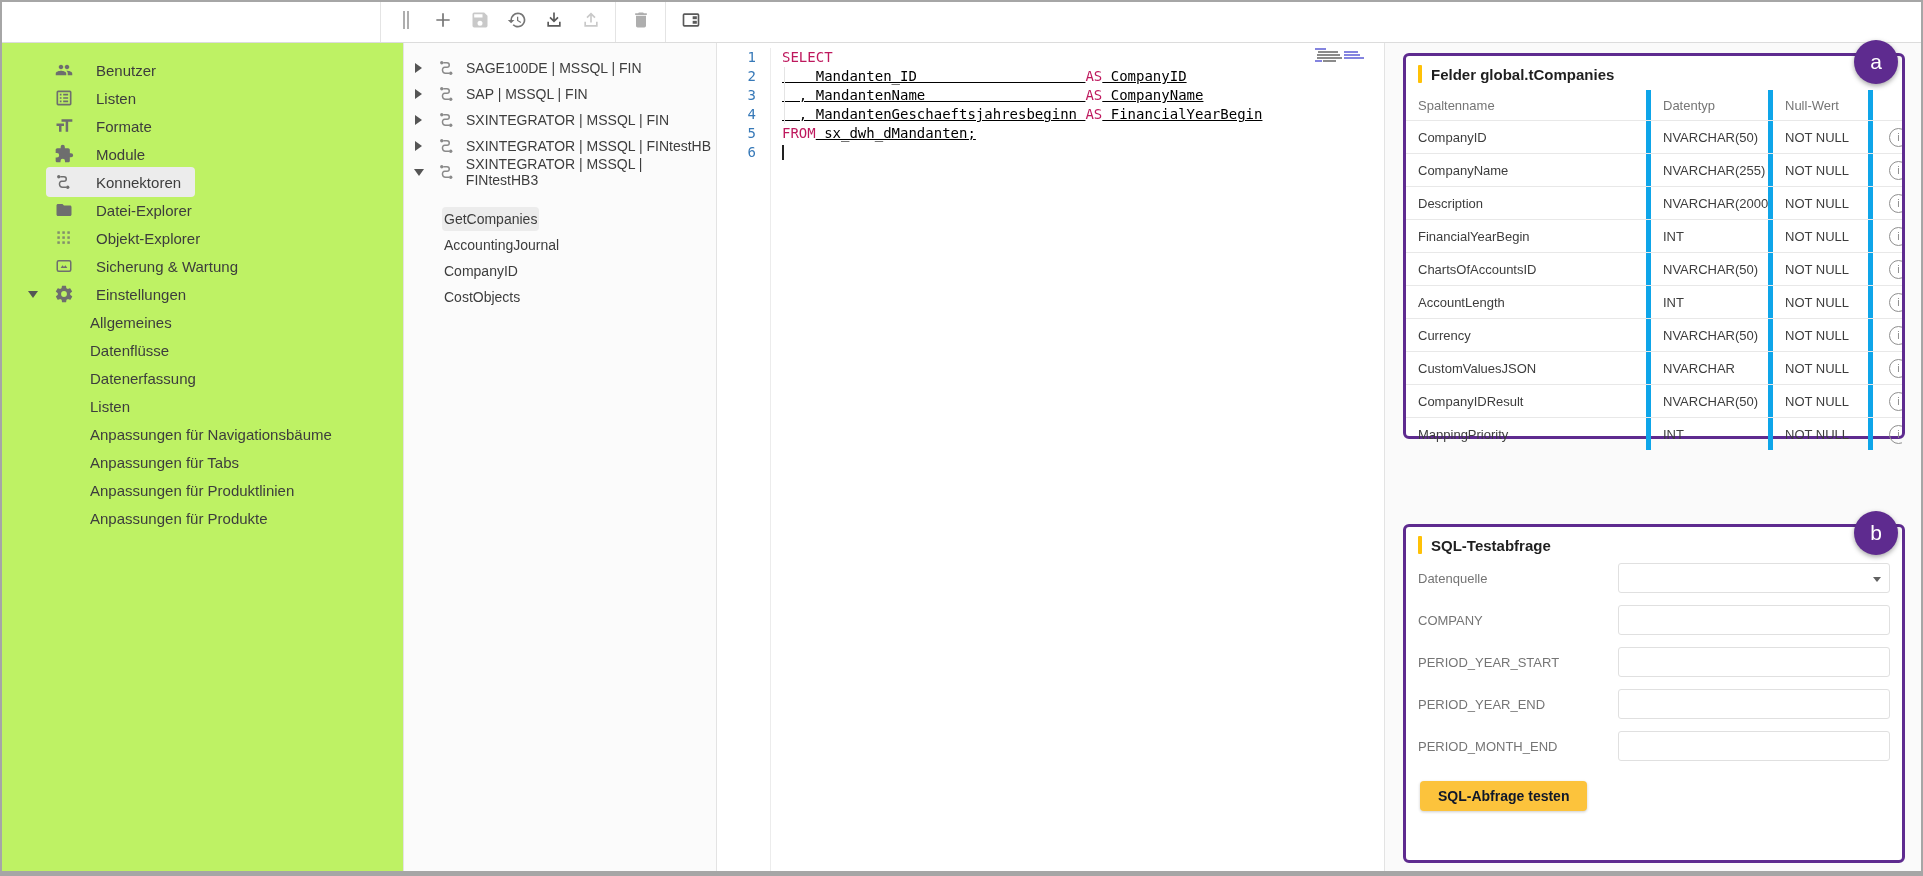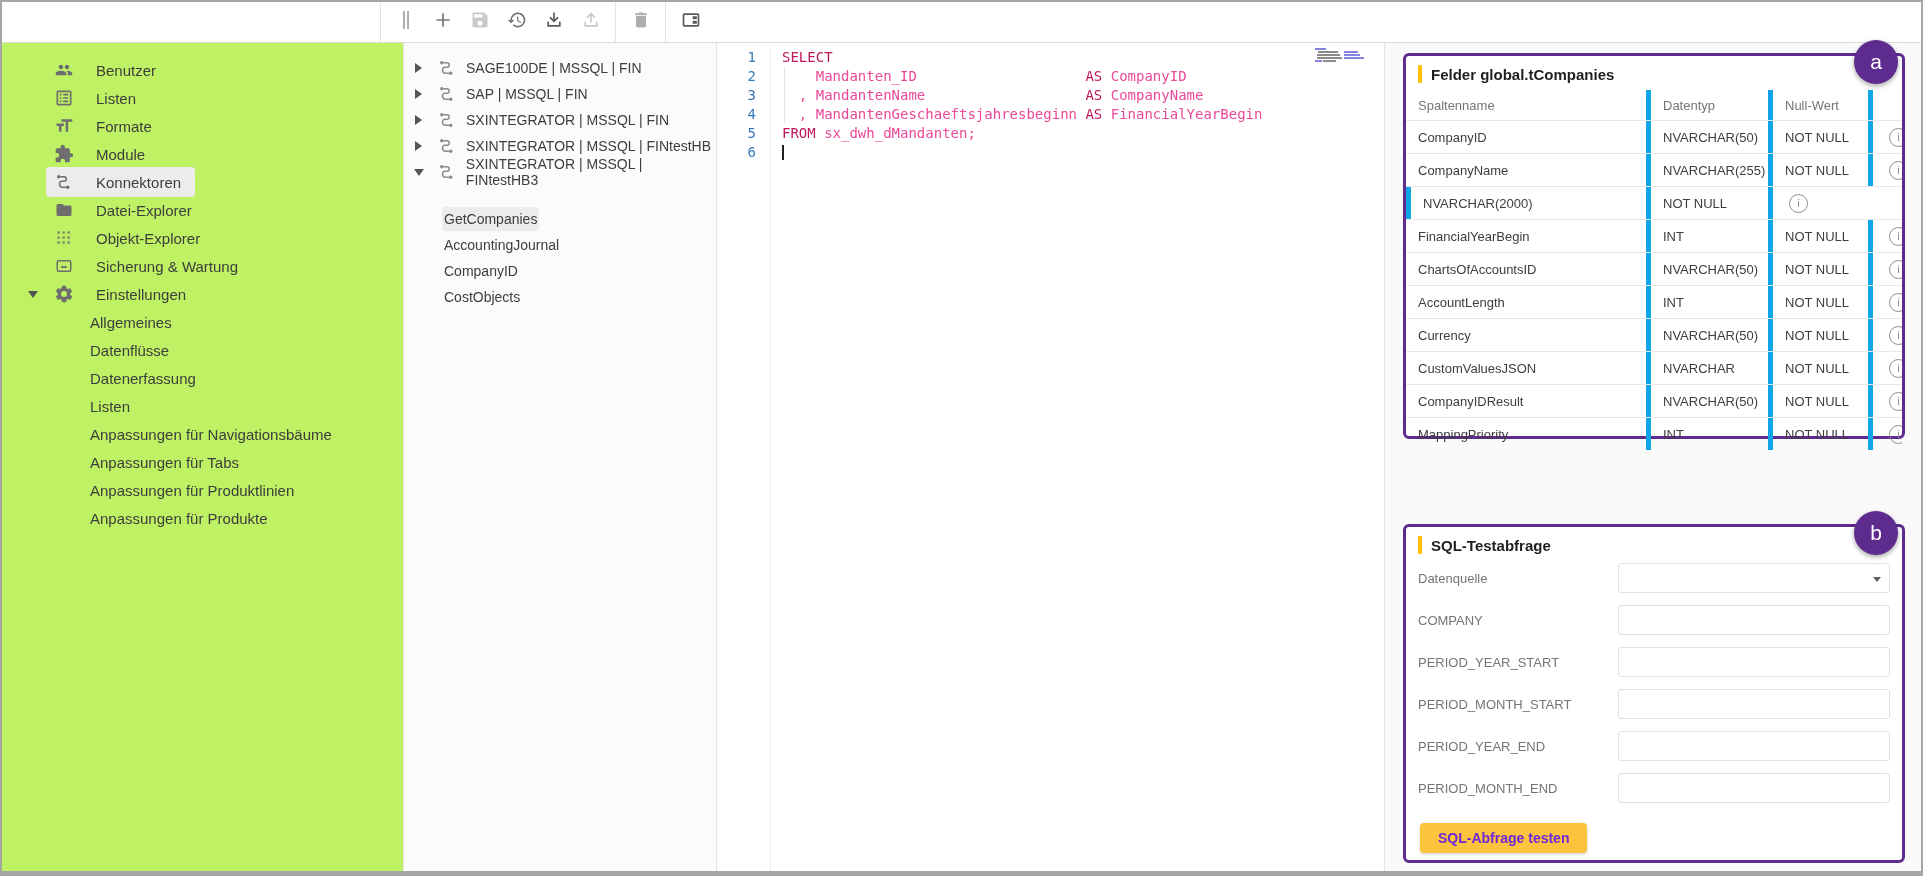--- a/index.html
+++ b/index.html
@@ -44,21 +44,21 @@
   
   .editor { flex:1; background:#fff; border-right:1px solid #e3e3e3; position:relative;
             display:flex; padding-top:5px; font-family:"DejaVu Sans Mono",monospace; font-size:14px; }
   .gutter { width:54px; min-width:54px; box-sizing:border-box; border-right:1px solid #ececec;
             text-align:right; padding-right:14px; color:#3779b8; }
   .gutter div { height:19px; line-height:19px; }
   .code { padding-left:11px; white-space:pre; color:#1a1a1a; }
   .code-line { height:19px; line-height:19px; position:relative; }
   .code-line.guide::before { content:""; position:absolute; left:2px; top:0; bottom:0; width:1px; background:#e4e4e4; }
   .kw { color:#be185d; }
-  .pl { color:#ec4899; }
+  .pl { color:#000000;text-decoration:underline; }
   .cursor { display:inline-block; width:2px; height:15px; background:#222; vertical-align:text-bottom; }
   .minimap { position:absolute; top:4px; right:12px; opacity:.85; }
 
   
   .rightcol { width:536px; min-width:536px; background:#fafafa; position:relative; }
   .panel { position:absolute; left:18px; width:502px; box-sizing:border-box; background:#fff;
            border:3px solid #5e2b8f; border-radius:6px; }
   .panel-a { top:10px; height:386px; }
   .panel-b { top:481px; height:339px; }
   .badge { position:absolute; top:-16px; right:4px; width:44px; height:44px; border-radius:50%;
@@ -79,21 +79,21 @@
 
   .form { padding:2px 12px 0; }
   .form-row { display:flex; align-items:center; height:30px; margin-bottom:12px; }
   .form-label { width:200px; min-width:200px; font-size:13px; color:#757575; }
   .form-control { flex:1; height:30px; box-sizing:border-box; border:1px solid #e0e0e0;
                   border-radius:3px; background:#fff; position:relative; }
   input.form-control { padding:0 8px; font-size:13px; color:#3d3d3d; font-family:"Liberation Sans",sans-serif; }
   .caret { position:absolute; right:8px; top:13px; width:0; height:0;
            border-left:4px solid transparent; border-right:4px solid transparent; border-top:5px solid #616161; }
   .test-btn { margin:8px 0 0 2px; height:30px; padding:0 18px; background:#fcc33c; border:none;
-              border-radius:4px; color:#6d28d9; font-weight:bold; font-size:14px;
+              border-radius:4px; color:#0f172a; font-weight:bold; font-size:14px;
               box-shadow:0 1px 3px rgba(0,0,0,.2); cursor:pointer; font-family:"Liberation Sans",sans-serif; }
 </style>
 </head>
 <body>
 
 <div class="screen">
 
   <div class="topbar">
     <div class="toolbar" id="toolbar">
         <div class="tb-btn muted">
@@ -428,20 +428,21 @@
             </div>
             <div class="frow">
               <div class="fcell">CompanyName</div>
               <div class="fcell bord">NVARCHAR(255)</div>
               <div class="fcell bord">NOT NULL</div>
               <div class="fcell bord">
                 <span class="info-icon">i</span>
               </div>
             </div>
             <div class="frow">
+              <div class="fcell">Description</div>
               <div class="fcell bord">NVARCHAR(2000)</div>
               <div class="fcell bord">NOT NULL</div>
               <div class="fcell bord">
                 <span class="info-icon">i</span>
               </div>
             </div>
             <div class="frow">
               <div class="fcell">FinancialYearBegin</div>
               <div class="fcell bord">INT</div>
               <div class="fcell bord">NOT NULL</div>
@@ -509,23 +510,20 @@
         <div class="form" id="testform"><div class="form-row">
               <div class="form-label">Datenquelle</div>
               <div class="form-control">
                 <span class="caret"></span>
               </div>
             </div><div class="form-row">
               <div class="form-label">COMPANY</div>
               <input class="form-control" type="text" style="">
             </div><div class="form-row">
               <div class="form-label">PERIOD_YEAR_START</div>
-              <input class="form-control" type="text" style="">
-            </div><div class="form-row">
-              <div class="form-label">PERIOD_MONTH_START</div>
               <input class="form-control" type="text" style="">
             </div><div class="form-row">
               <div class="form-label">PERIOD_YEAR_END</div>
               <input class="form-control" type="text" style="">
             </div><div class="form-row">
               <div class="form-label">PERIOD_MONTH_END</div>
               <input class="form-control" type="text" style="">
             </div><button class="test-btn">SQL-Abfrage testen</button></div>
       </div>
 

